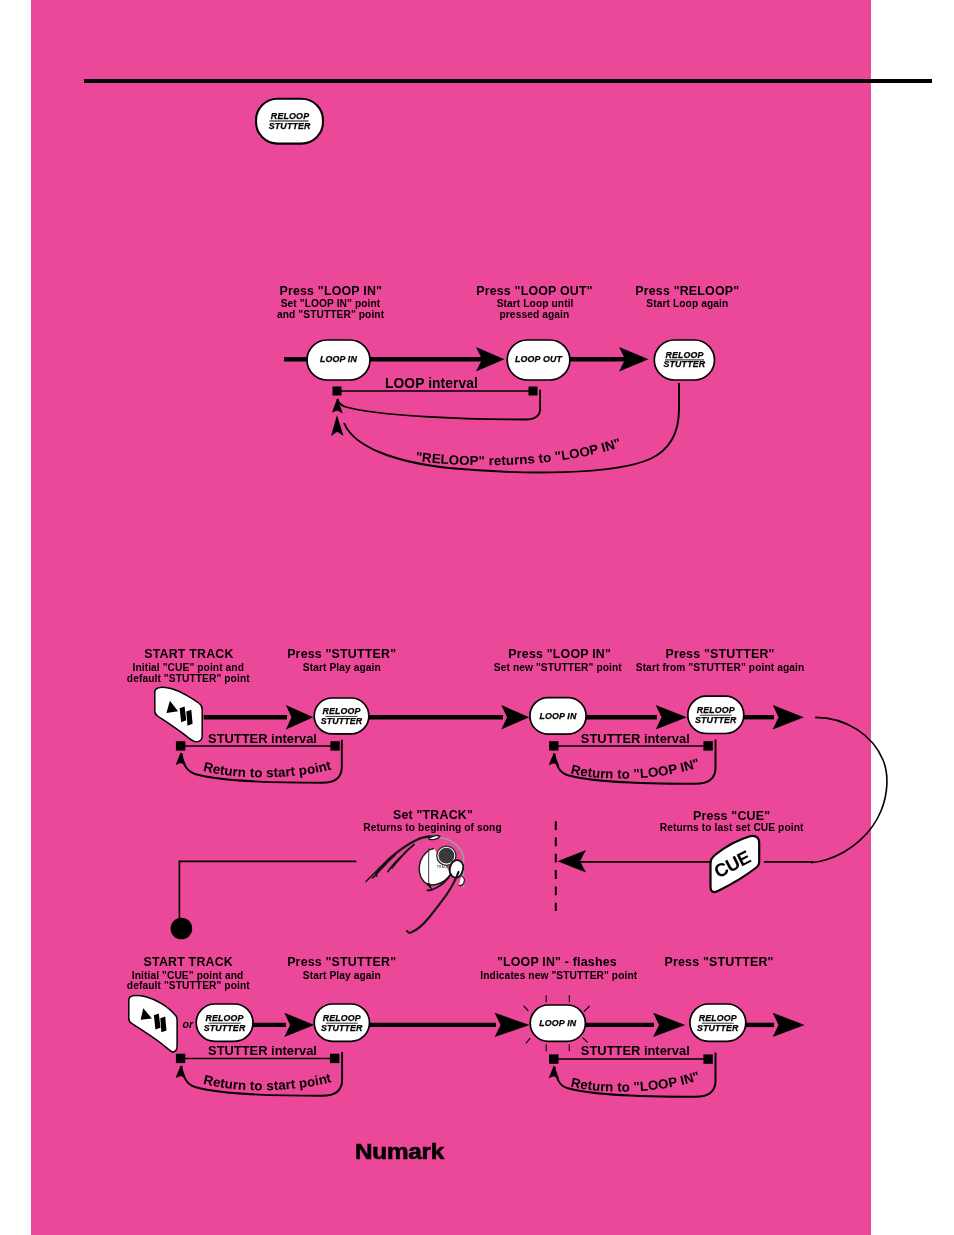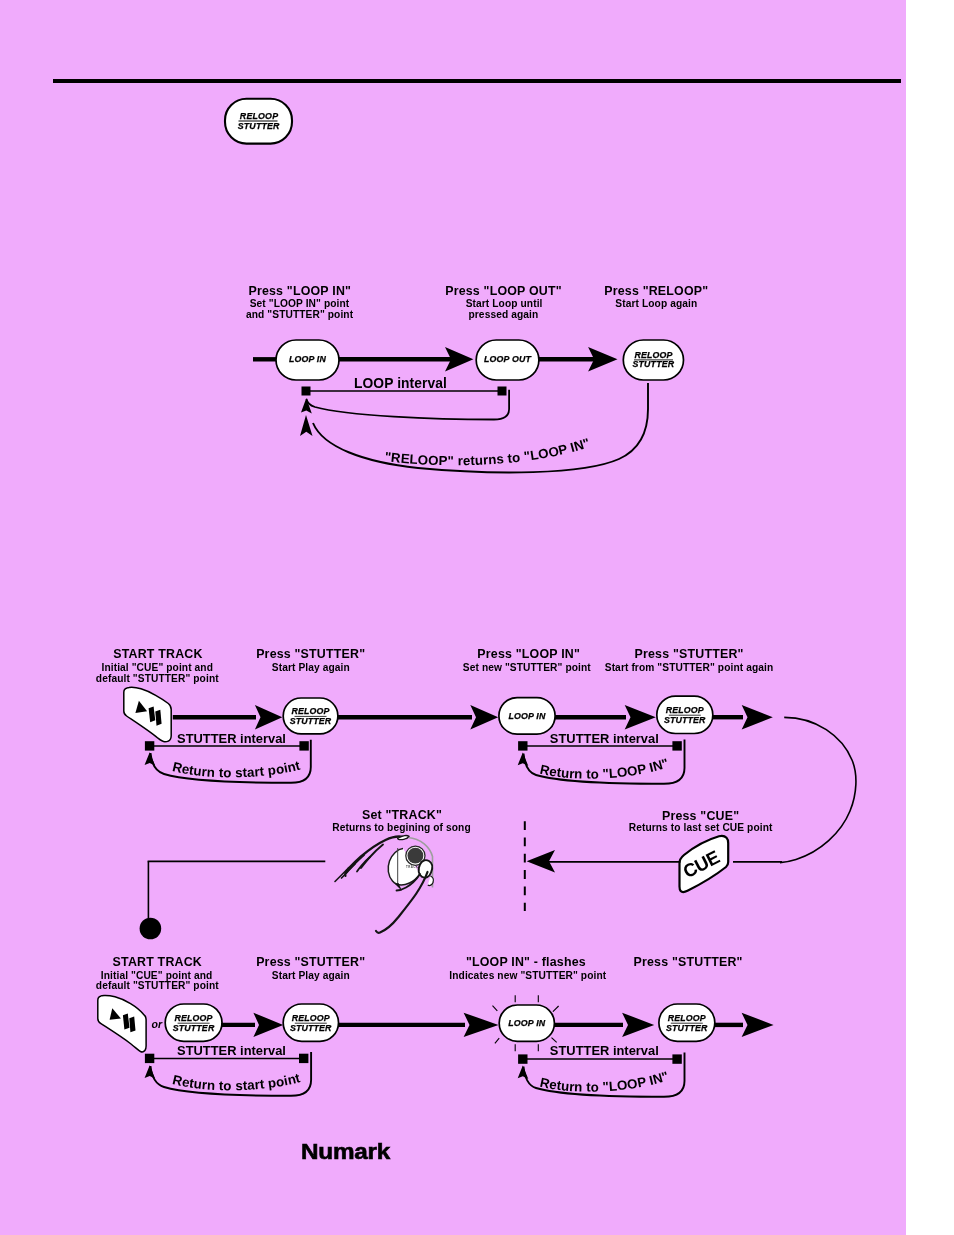--- a/index.html
+++ b/index.html
@@ -1,18 +1,18 @@
 <!DOCTYPE html>
 <html><head>
 <meta charset="utf-8">
 <title>Numark Manual Page</title>
 <style>
   html,body{margin:0;padding:0;background:#fff;}
   body{width:954px;height:1235px;font-family:"Liberation Sans",sans-serif;overflow:hidden;}
-  .page{position:relative;width:906px;height:1235px;background:#f0abfc;}
+  .page{position:relative;width:840px;height:1235px;background:#ec4899;margin-left:31px;}
   svg{display:block;overflow:visible;}
   .abs{position:absolute;}
   text{font-family:"Liberation Sans",sans-serif;}
   .ttl{font-weight:bold;font-size:12.4px;letter-spacing:0.2px;}
   .sub{font-weight:bold;font-size:10.2px;letter-spacing:0.1px;}
   .nodetxt{font-weight:bold;font-style:italic;font-size:8.8px;letter-spacing:0.15px;stroke:#000;stroke-width:0.25px;paint-order:stroke;}
   .ivl{font-weight:bold;font-size:13.8px;letter-spacing:0.1px;}
   .ret{font-weight:bold;font-size:13.3px;letter-spacing:0.1px;}
   .ivl2{font-weight:bold;font-size:12.9px;letter-spacing:0px;}
 </style>
@@ -322,19 +322,19 @@
     <rect x="576.4" y="104.4" width="9.4" height="9.4" fill="#000"></rect>
     <text class="ivl2" x="508.3" y="105.1" text-anchor="middle">STUTTER interval</text>
     <path d="M588.5,102.5 L588.5,131 C588.5,141.5 582,146.8 568,146.8 C510,146.8 460,144 440,138 C432,135.5 428.5,127 427.5,116.5" fill="none" stroke="#000" stroke-width="1.9"></path>
     <path d="M426.8,115.5 L432.3,129 L426.8,126.3 L421.7,128.2 Z" fill="#000"></path>
     <path id="d3ret2" fill="none" stroke="none" d="M444,136.5 C478,145 535,143 573,130"></path>
     <text class="ret">
       <textPath href="#d3ret2" startOffset="50%" text-anchor="middle">Return to "LOOP IN"</textPath>
     </text>
   </svg>
 
-  <div class="abs" style="left:301px;top:1139px;">
+  <div class="abs" style="left:324px;top:1139px;">
     <svg width="110" height="26" viewBox="0 0 110 26">
       <text x="0" y="20" font-size="22.3" font-weight="bold" font-family="DejaVu Sans, sans-serif" letter-spacing="-0.2" transform="scale(1.09 1)" stroke="#000" stroke-width="0.6" paint-order="stroke">Numark</text>
     </svg>
   </div>
 
 </div>
 
 </body></html>

